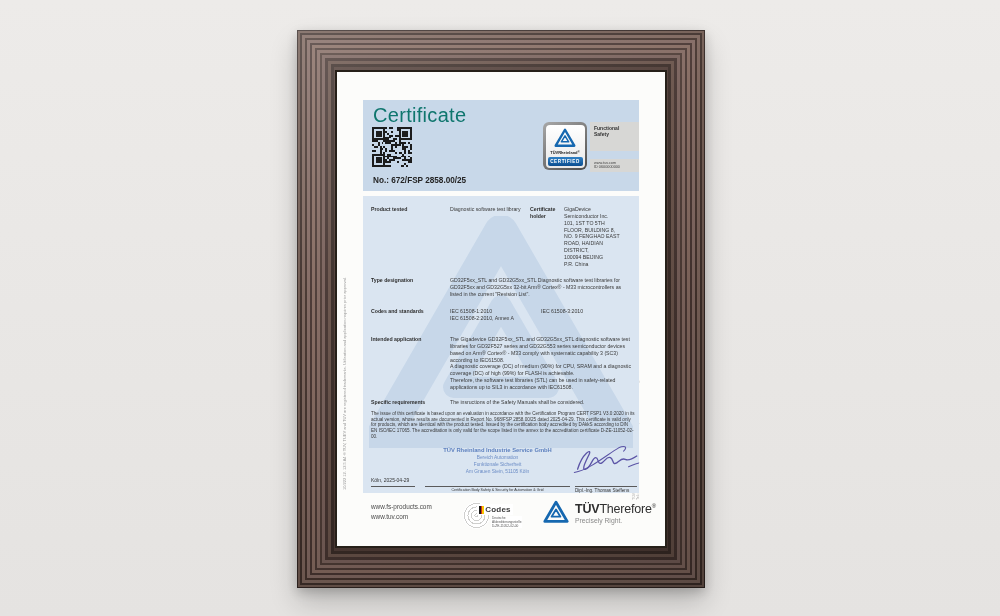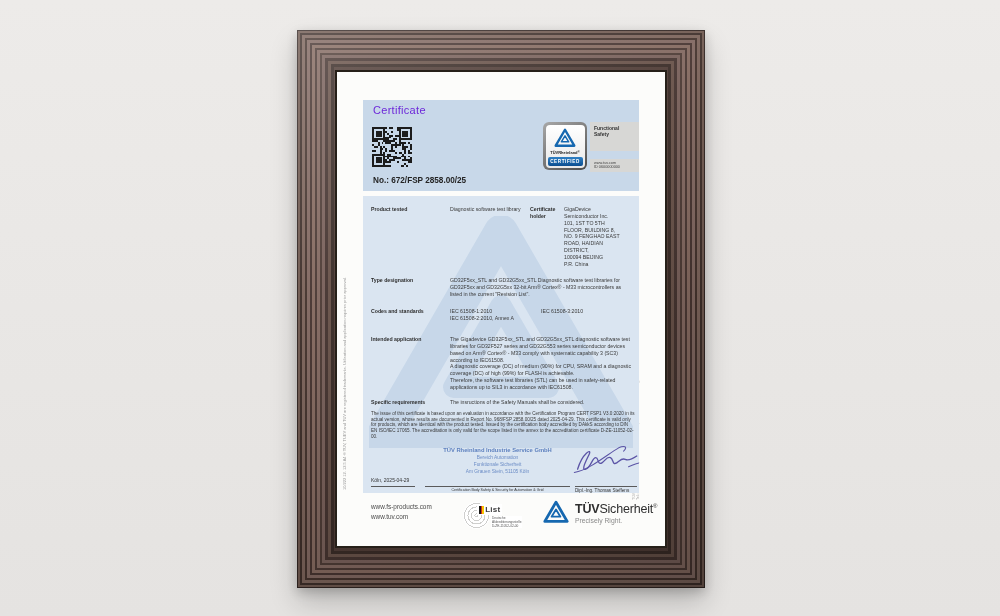--- a/index.html
+++ b/index.html
@@ -24,21 +24,21 @@
       inset 0 0 0 28px #78605a,
       inset 0 0 0 31px #453430,
       inset 0 0 0 34px #685249,
       inset 0 0 0 37px #3a2c27,
       inset 0 0 0 40px #503d37;}
   .frame-light{position:absolute;inset:0;z-index:1;
     background:linear-gradient(150deg,rgba(255,255,255,.20),rgba(255,255,255,.04) 35%,rgba(0,0,0,.10) 65%,rgba(0,0,0,.26));}
   .paper{position:absolute;inset:42px 40px;background:#fcfcfa;z-index:2;box-shadow:0 0 0 2px #262019;}
   
   .header-block{position:absolute;left:26px;top:28px;width:276px;height:91px;background:#c8d8e9;}
-  .cert-title{position:absolute;left:10px;top:4px;font-size:11px;color:#6d28d9;letter-spacing:.3px;}
+  .cert-title{position:absolute;left:10px;top:4px;font-size:20px;color:#0f766e;letter-spacing:.3px;}
   .qr{position:absolute;left:9px;top:27px;width:40px;height:40px;fill:#1c1c1c;shape-rendering:crispEdges;}
   .badge{position:absolute;right:0px;top:22px;width:96px;height:50px;display:flex;}
   .seal{width:44px;height:48px;border-radius:6px;background:linear-gradient(145deg,#a8a8a8,#4c4c4c);padding:2.5px;flex:none;}
   .seal-inner{width:100%;height:100%;border-radius:4px;background:linear-gradient(#ffffff,#e9e9e9);position:relative;overflow:hidden;}
   .seal-tri{position:absolute;left:50%;top:3px;transform:translateX(-50%);}
   .seal-brand{position:absolute;left:0;right:0;top:25px;text-align:center;font-size:4px;font-weight:bold;color:#222;}
   .seal-reg{font-size:3px;vertical-align:top;}
   .seal-ribbon{position:absolute;left:2px;right:2px;bottom:2px;height:9px;border-radius:2px;
     background:linear-gradient(#2f80c4,#0b4e91);color:#fff;font-size:4.6px;font-weight:bold;
     text-align:center;line-height:9px;letter-spacing:.6px;}
@@ -421,35 +421,35 @@
       </div>
 
       <div class="dakks">
         <div class="dakks-swirl"></div>
         <div class="dakks-row">
           <span class="flag">
               <i style="background:#1a1a1a"></i>
               <i style="background:#d42a1d"></i>
               <i style="background:#f7c600"></i>
             </span>
-          <span class="dakks-name">List</span>
+          <span class="dakks-name">Codes</span>
         </div>
         <div class="dakks-sub">Deutsche
 Akkreditierungsstelle
 D-ZE-11052-02-00</div>
       </div>
 
       <div class="tuvlogo">
         <svg width="26" height="23" viewBox="0 0 100 88">
           <path d="M50 8 L93 82 H7 Z" fill="none" stroke="#1668b0" stroke-width="11" stroke-linejoin="round"></path>
           <path d="M50 36 L67 64 H33 Z" fill="none" stroke="#1668b0" stroke-width="7" stroke-linejoin="round"></path>
         </svg>
         <div class="tuv-words">
           <div class="tuv-line">
-            <span class="tuv-bold">TÜV</span><span>Sicherheit</span><span class="tuv-reg">®</span>
+            <span class="tuv-bold">TÜV</span><span>Therefore</span><span class="tuv-reg">®</span>
           </div>
           <div class="tagline">Precisely Right.</div>
         </div>
       </div>
 
     </div>
   </div>
 </div>
 
 </body></html>

